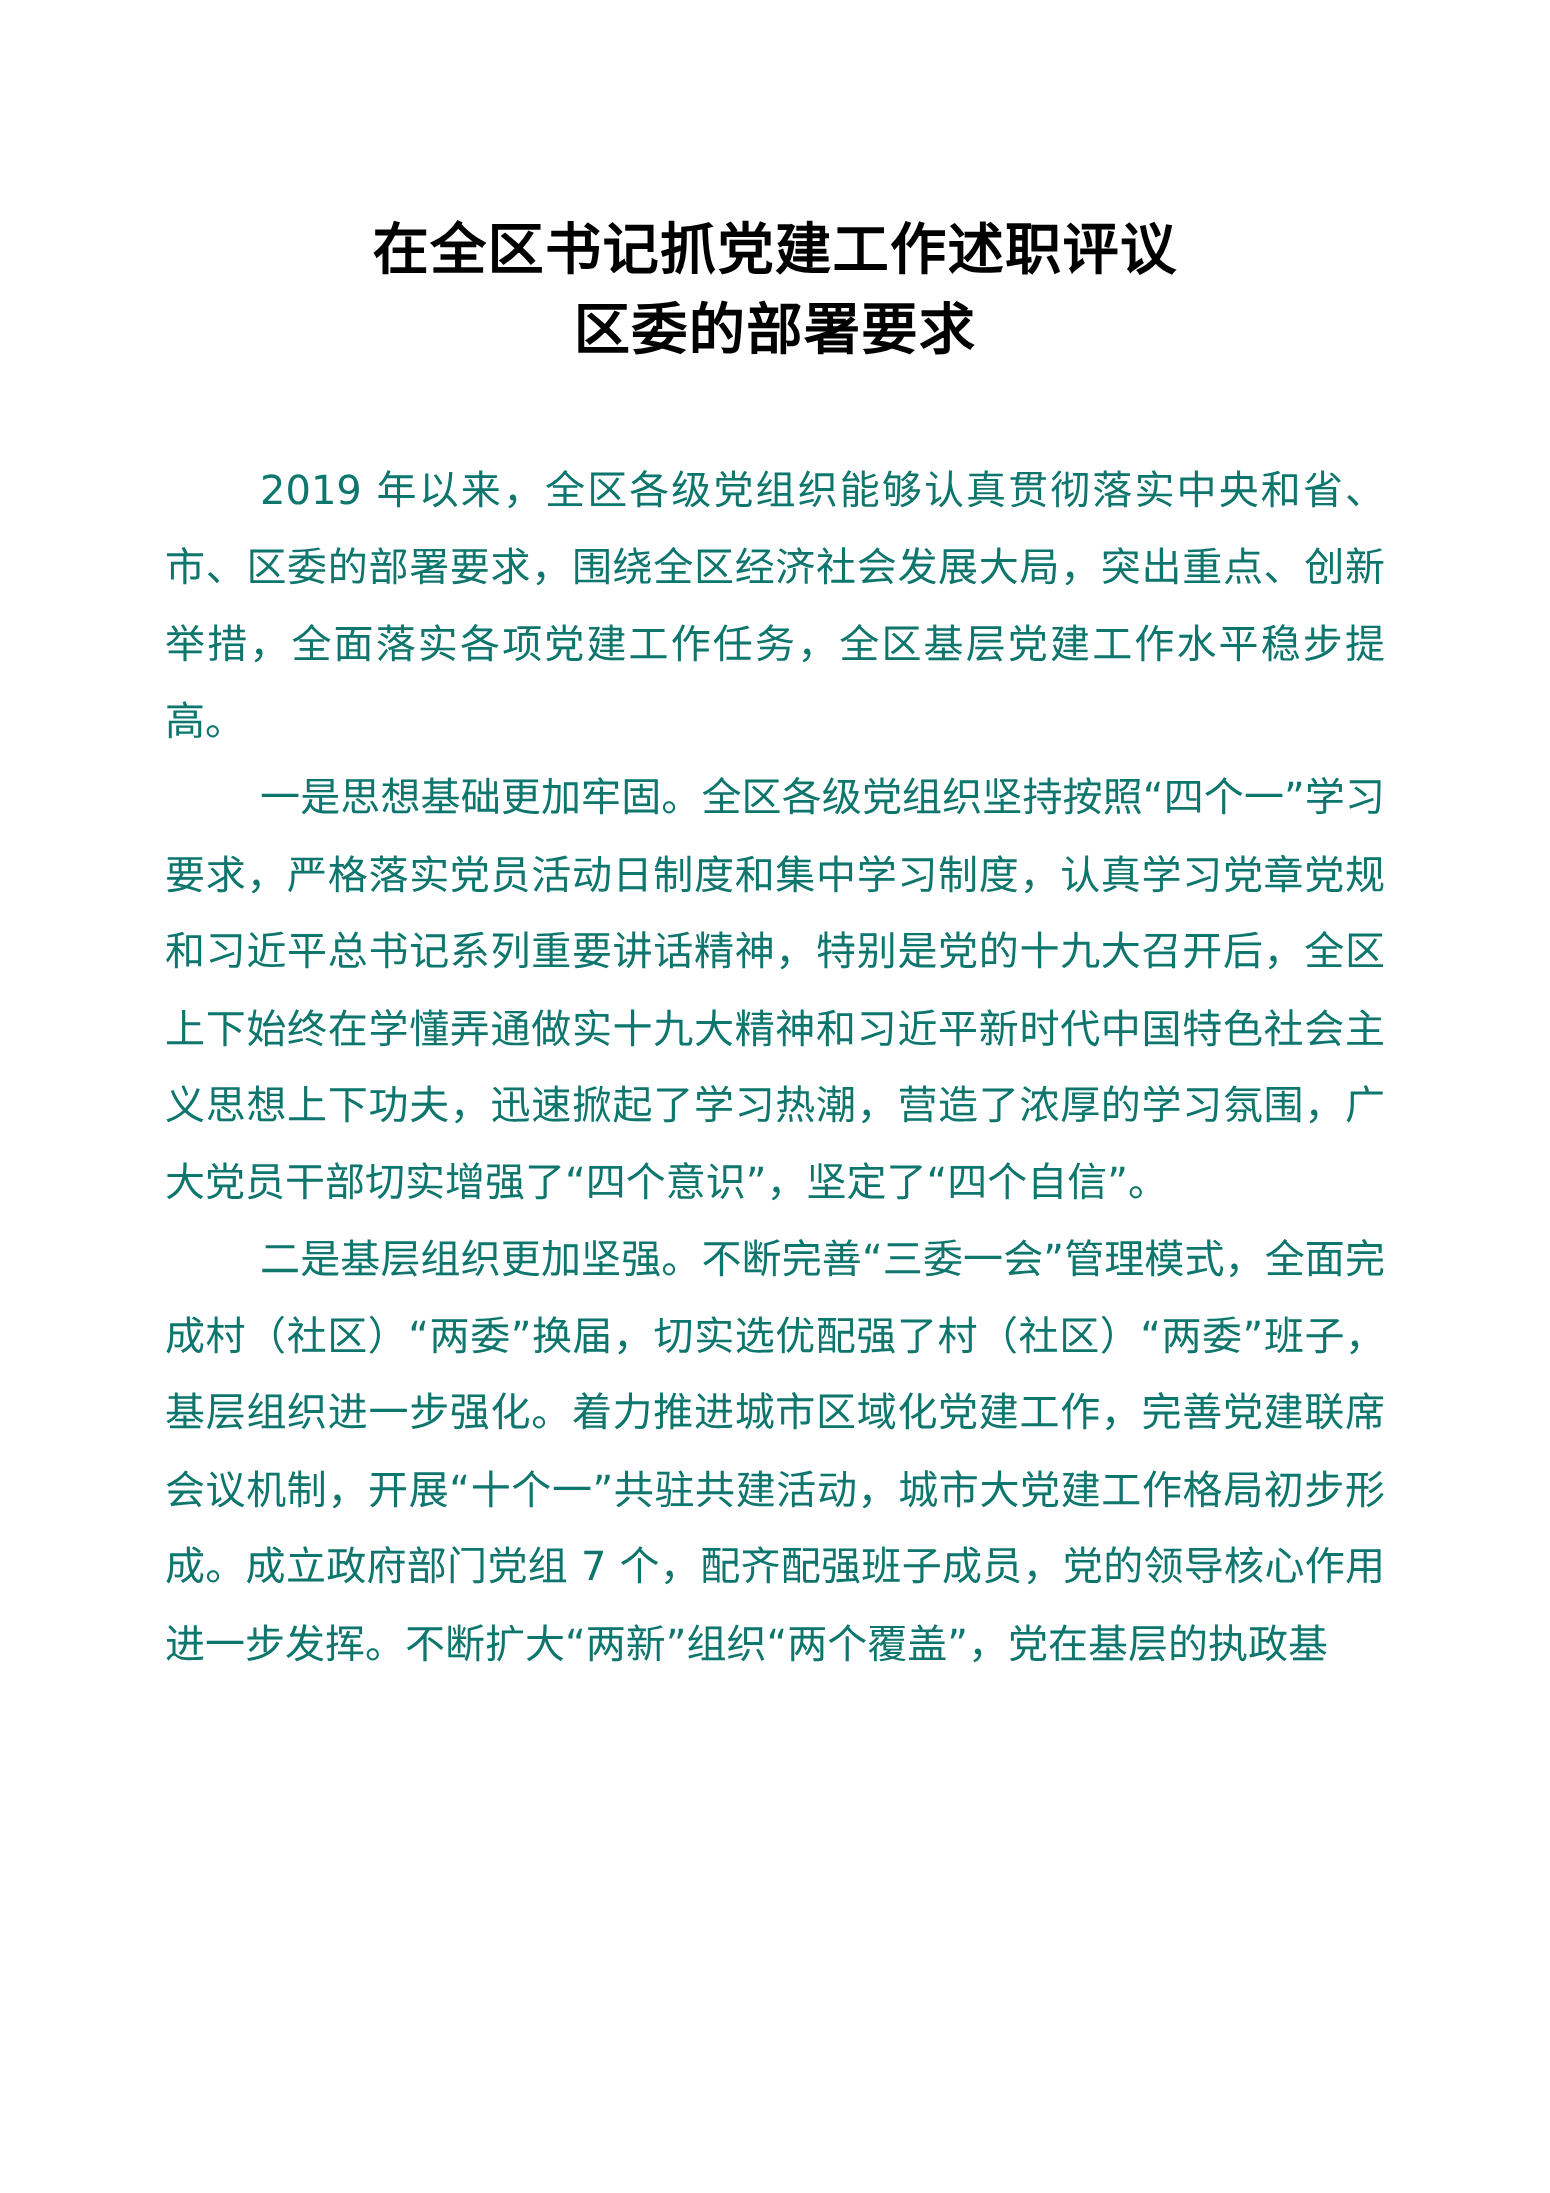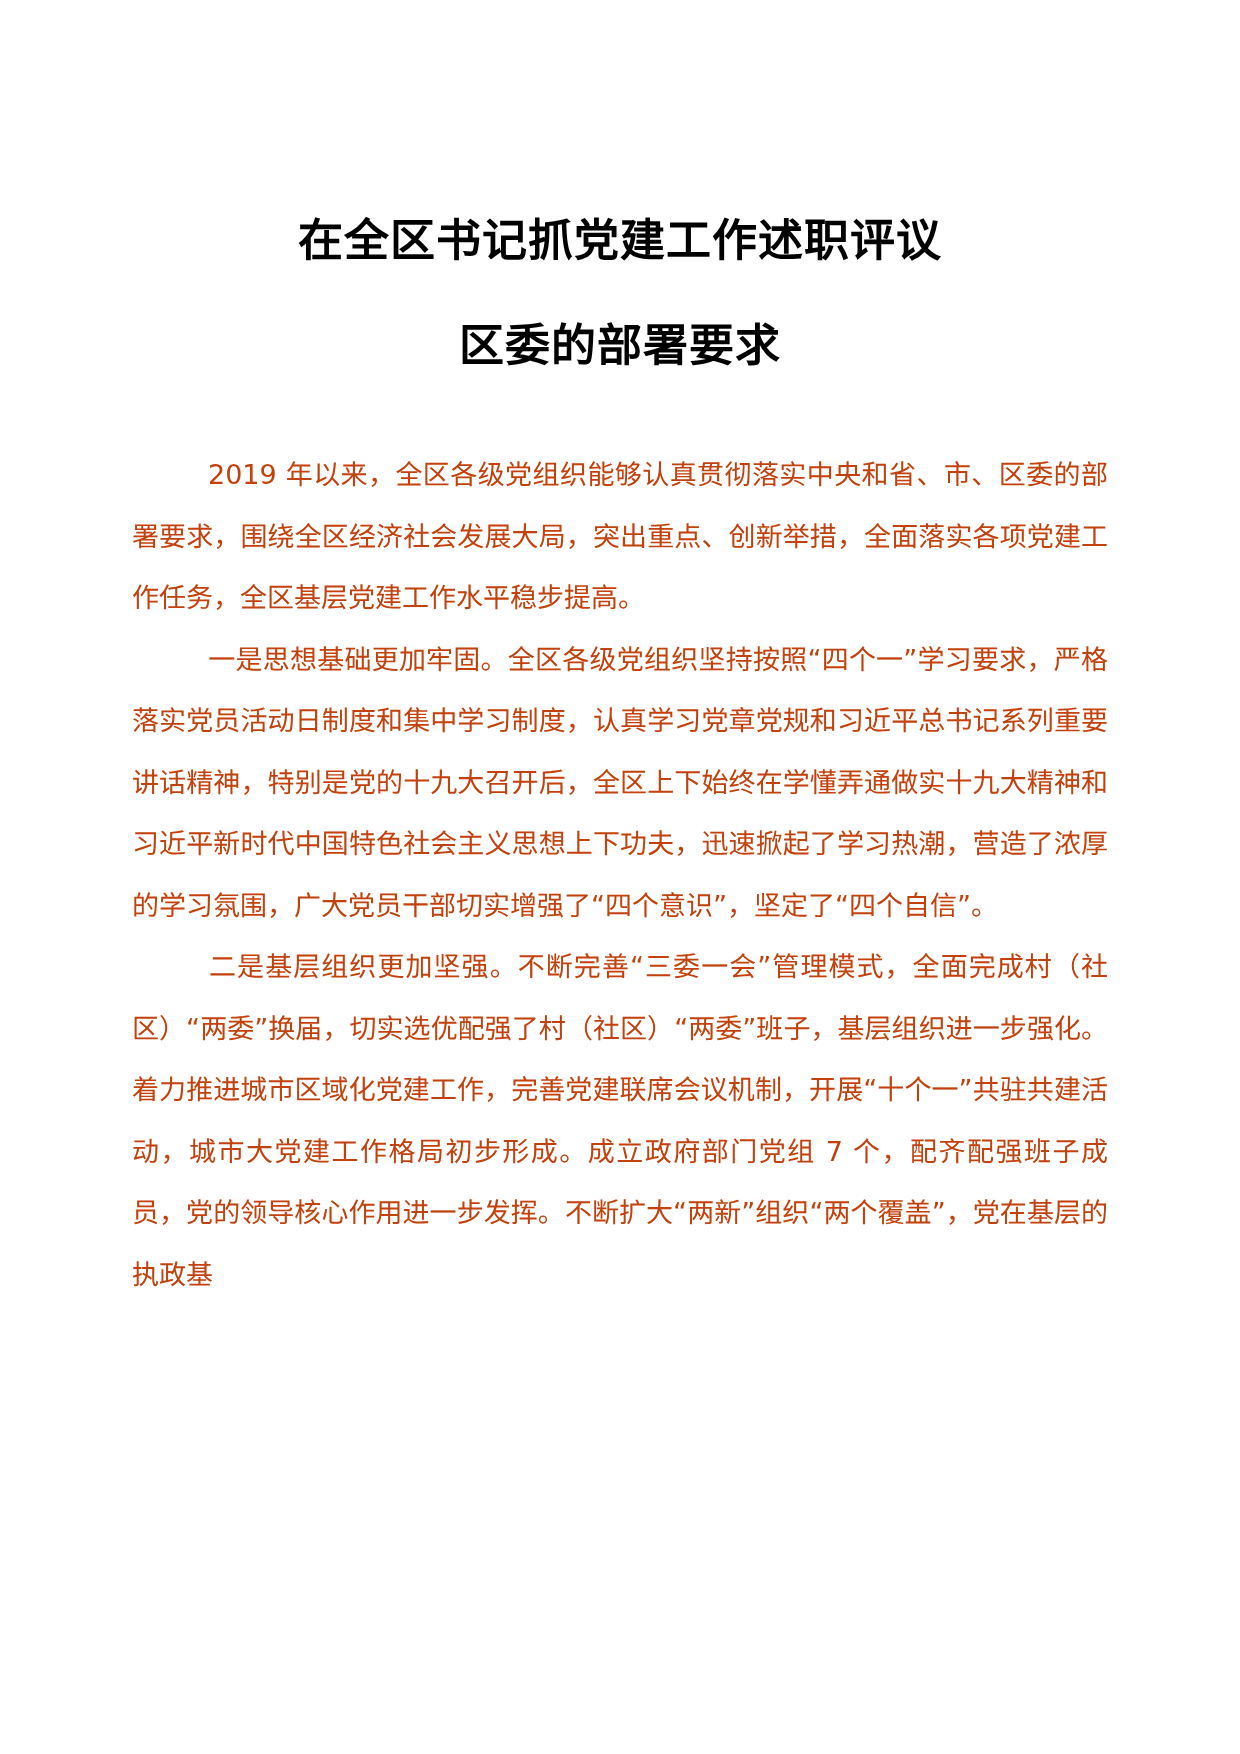--- a/index.html
+++ b/index.html
@@ -34,30 +34,29 @@
     text-align: center;
     font-weight: 700;
     font-size: 45px;
     line-height: 64px;
     letter-spacing: 1px;
     color: #000000;
   }
   .doc-title .title-line {
     display: block;
     white-space: nowrap;
-    margin-top: 41px;
   }
   .title-spacer-top { height: 168px; }
   .title-spacer-bottom { height: 66px; }
 
   .para {
     margin: 0;
-    font-size: 27px;
+    font-size: 32px;
     line-height: 61.5px;
-    color: #c2410c;
+    color: #0f766e;
     text-align: justify;
     text-justify: inter-character;
     text-align-last: left;
     letter-spacing: 0px;
     word-break: break-all;
     text-indent: 0;
   }
   .para .lead {
     
     display: inline-block;

